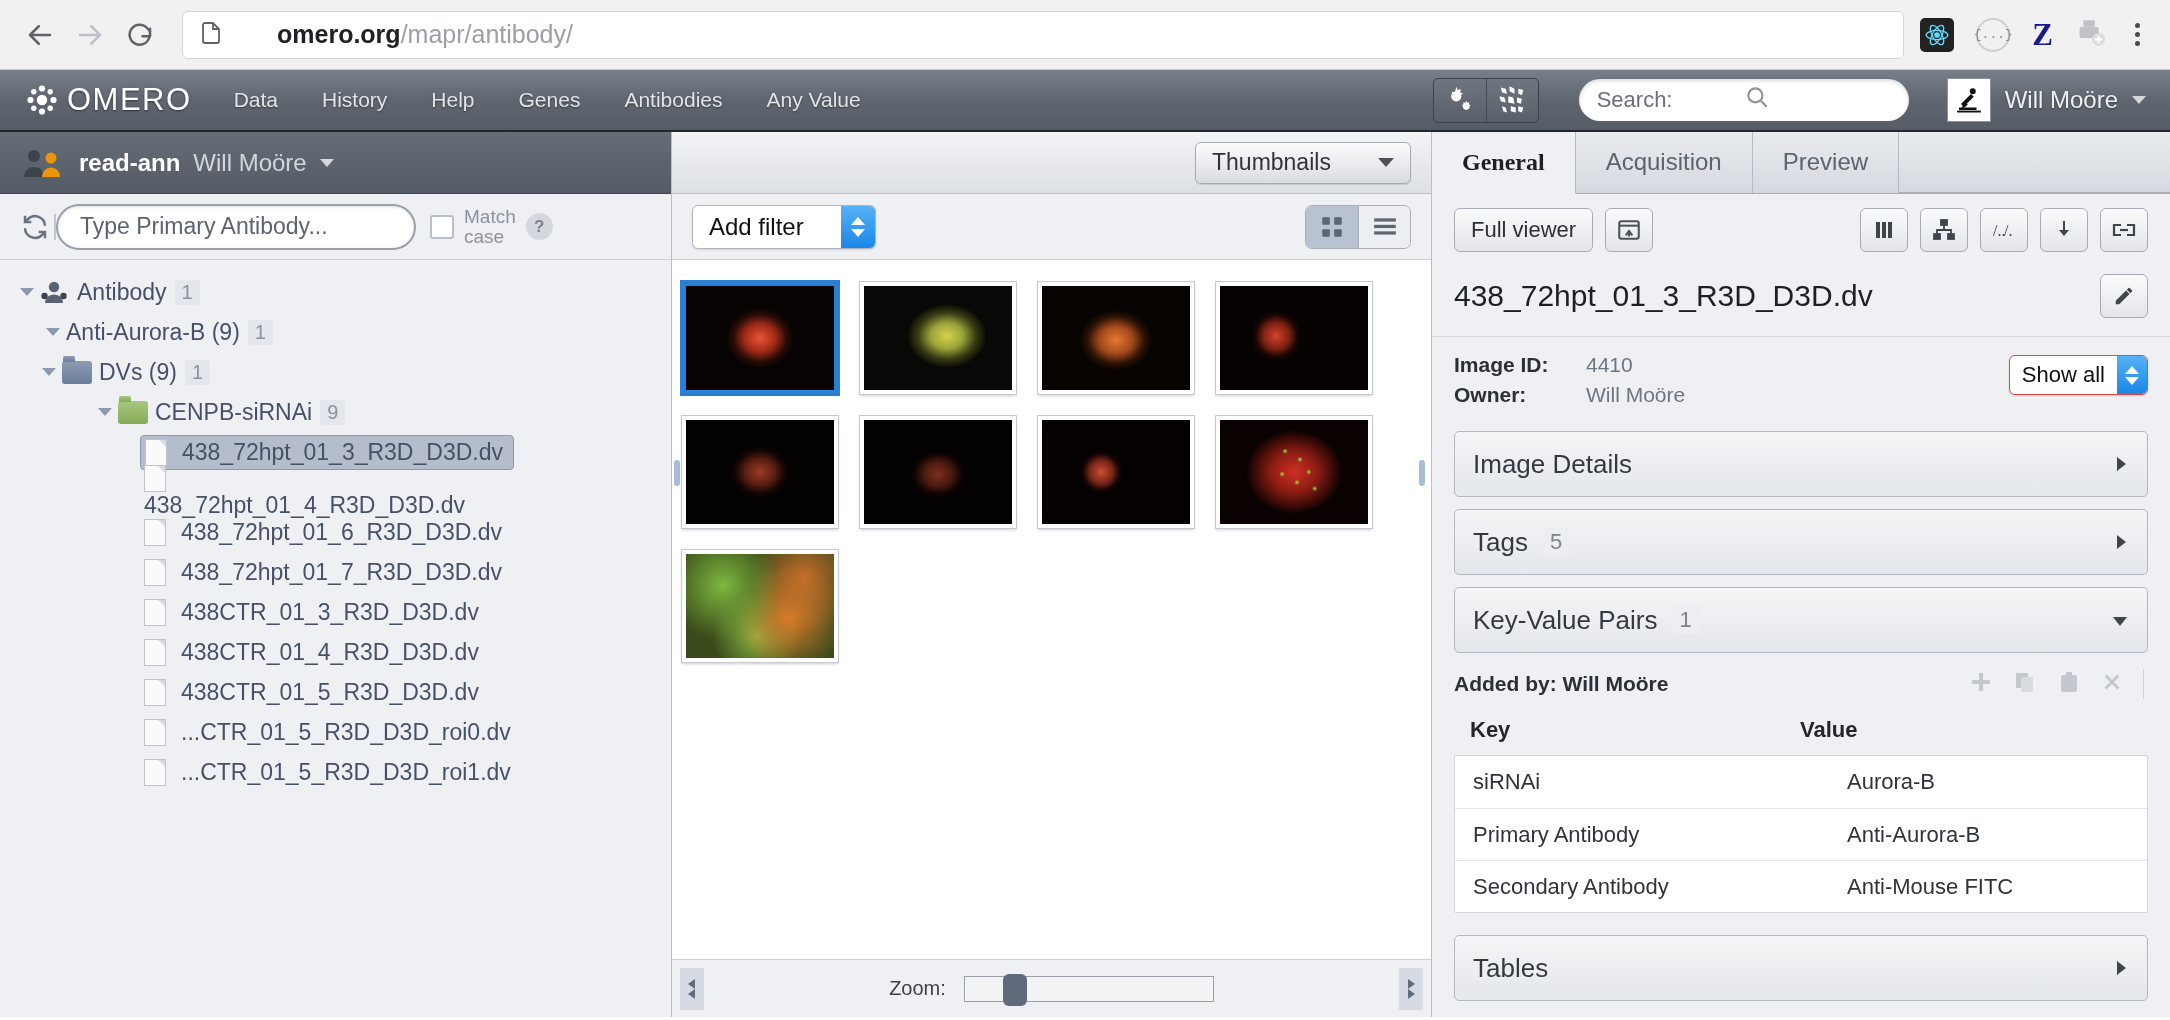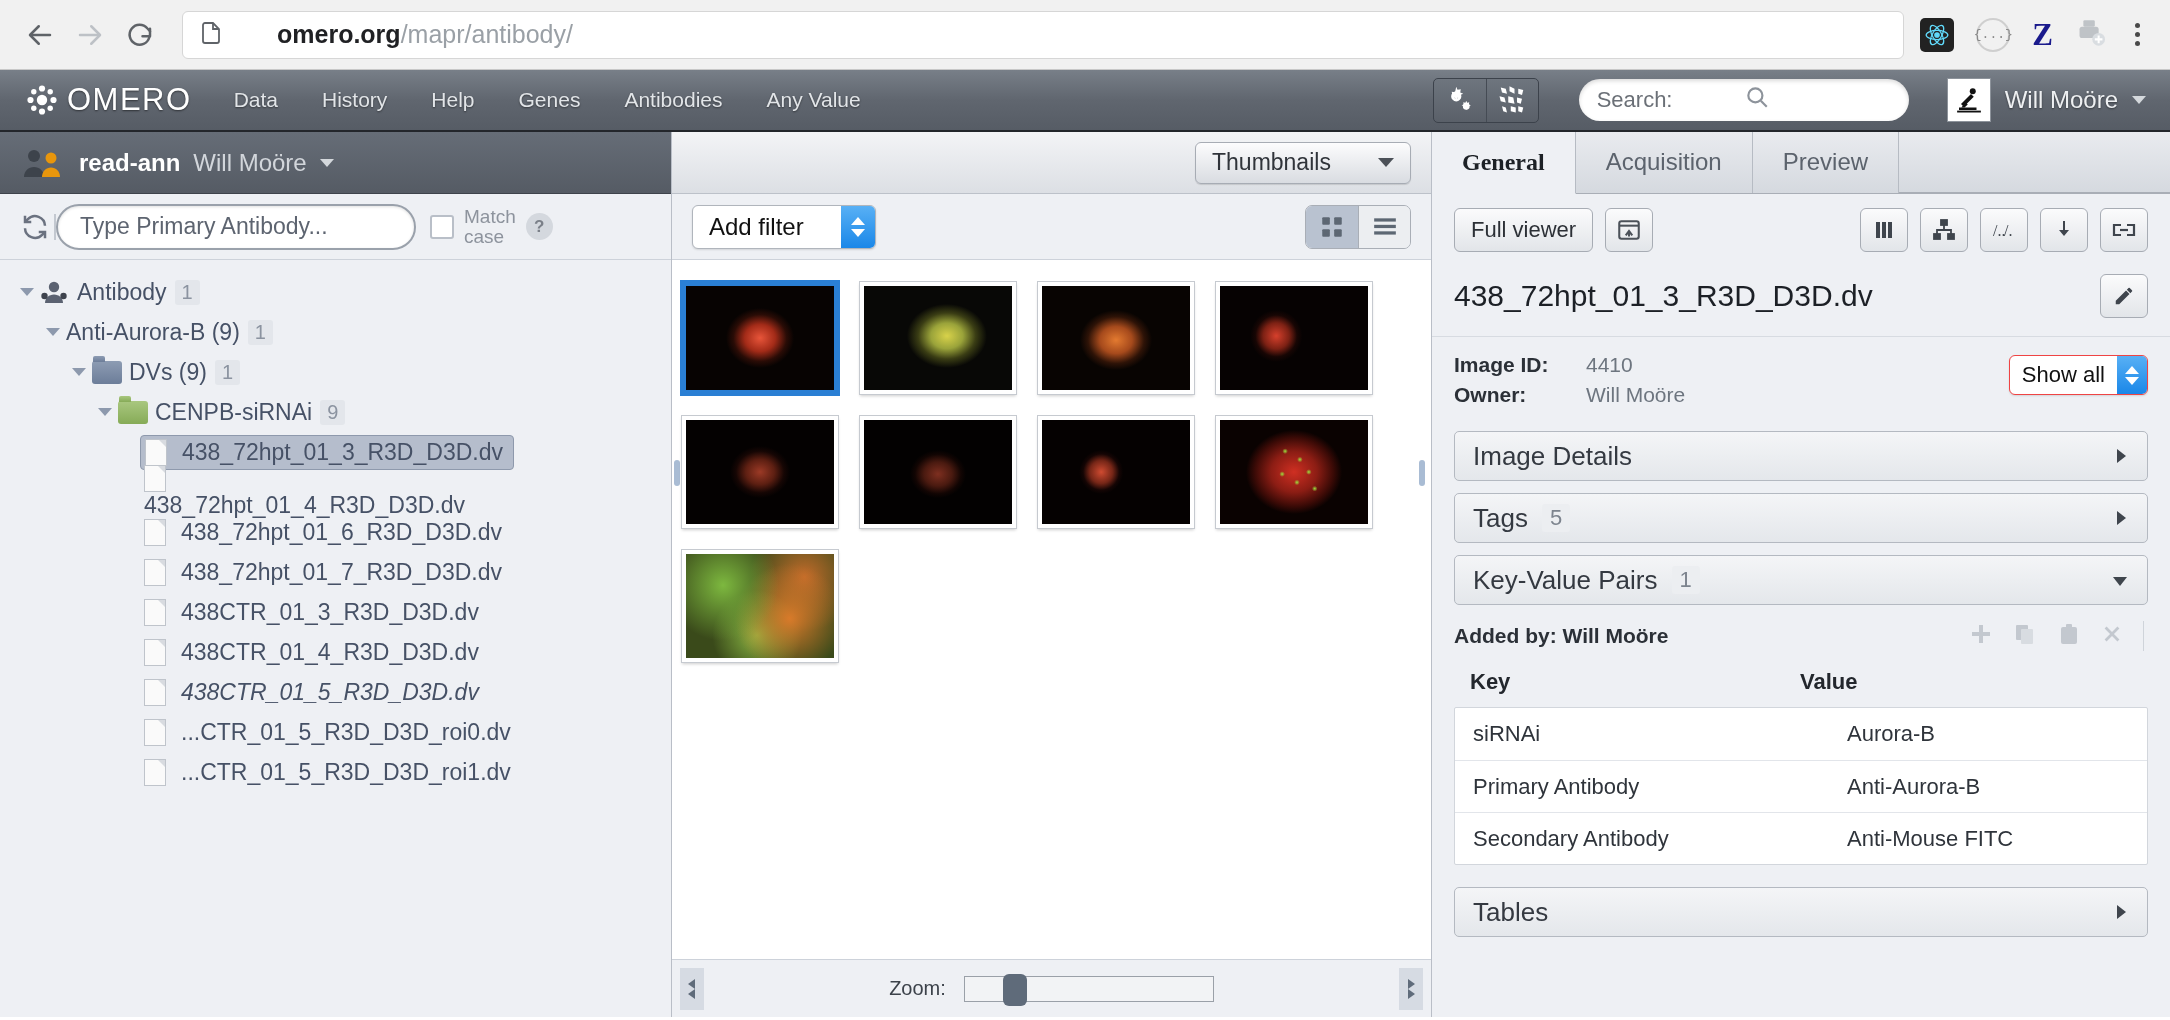--- a/index.html
+++ b/index.html
@@ -232,21 +232,21 @@
   .show-all {
     position: absolute; right: 22px; top: 18px;
     display: flex; align-items: stretch; height: 40px; border-radius: 6px; overflow: hidden;
     border: 1px solid #ef4444; background: #fff; box-shadow: 0 1px 2px rgba(0,0,0,.12);
   }
   .show-all .sa-text { padding: 0 12px; display: flex; align-items: center; font-size: 22px; color: #111; }
   .show-all .sa-arrows { width: 30px; background: linear-gradient(to bottom,#58b0f5,#1a87e8); display: flex; flex-direction: column; align-items: center; justify-content: center; gap: 3px; }
 
   .accordions { padding: 18px 22px 0; }
   .acc {
-    height: 50px; border: 1px solid #b4b9c1; border-radius: 5px; margin-bottom: 12px;
+    height: 66px; border: 1px solid #b4b9c1; border-radius: 5px; margin-bottom: 12px;
     background: linear-gradient(to bottom,#f4f5f7,#e4e7eb);
     display: flex; align-items: center; padding: 0 18px; font-size: 26px; color: #343941;
   }
   .acc .acc-badge { font-size: 22px; color: #7d848e; background: #eceef1; border-radius: 3px; padding: 1px 8px; margin-left: 14px; }
   .acc .acc-arrow { margin-left: auto; }
   .kv-head { display: flex; align-items: center; padding: 4px 22px 0; }
   .kv-added { font-size: 21px; font-weight: 700; color: #2b3037; }
   .kv-actions { margin-left: auto; display: flex; align-items: center; gap: 20px; color: #c3c8cf; padding-right: 4px; }
   .kv-divider { width: 1px; height: 30px; background: #cfd4da; }
   .kv-table { margin: 14px 22px 0; }
@@ -461,21 +461,21 @@
         </div>
         <div class="tree-row" style="padding-left: 40px;">
           <span class="tw">
             <i></i>
           </span>
           <span class="" style="display: flex; align-items: center;">
             <span class="tree-label">Anti-Aurora-B (9)</span>
             <span class="badge">1</span>
           </span>
         </div>
-        <div class="tree-row" style="padding-left: 66px;">
+        <div class="tree-row" style="padding-left: 36px;">
           <span class="tw">
             <i></i>
           </span>
           <span class="" style="display: flex; align-items: center;">
             <span class="tree-icon">
               <span class="folder blue"></span>
             </span>
             <span class="tree-label">DVs (9)</span>
             <span class="badge">1</span>
           </span>
@@ -541,21 +541,21 @@
           <span class="tw"></span>
           <span class="" style="display: flex; align-items: center;">
             <span class="tree-icon">
               <span class="file-icon"></span>
             </span>
             <span class="tree-label">438CTR_01_4_R3D_D3D.dv</span>
           </span>
         </div>
         <div class="tree-row" style="padding-left: 118px;">
           <span class="tw"></span>
-          <span class="" style="display: flex; align-items: flex-start; font-style: italic;">
+          <span class="" style="display: flex; align-items: flex-start;">
             <span class="tree-icon">
               <span class="file-icon"></span>
             </span>
             <span class="tree-label">438CTR_01_5_R3D_D3D.dv</span>
           </span>
         </div>
         <div class="tree-row" style="padding-left: 118px;">
           <span class="tw"></span>
           <span class="" style="display: flex; align-items: center;">
             <span class="tree-icon">

